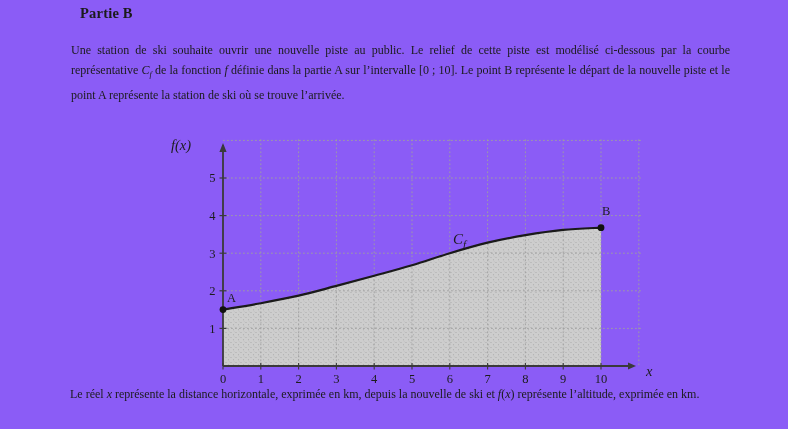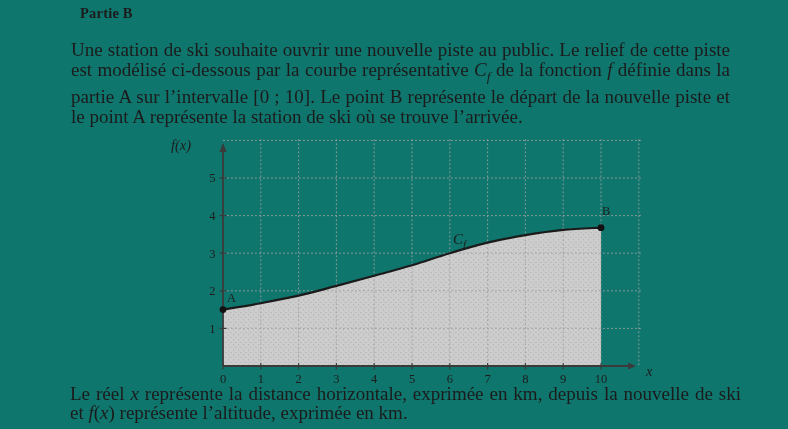--- a/index.html
+++ b/index.html
@@ -1,31 +1,31 @@
 <!DOCTYPE html>
 <html><head>
 <meta charset="utf-8">
 <style>
   html,body{margin:0;padding:0;background:#ffffff;}
   .page{
     position:relative;
     width:788px;height:429px;
-    background:#0f766e;
+    background:#8b5cf6;
     font-family:"Liberation Serif", serif;
     color:#1b1b1b;
     overflow:hidden;
   }
   .heading{
     position:absolute;left:80px;top:5px;margin:0;
     font-size:14.5px;font-weight:bold;letter-spacing:.2px;
   }
   .para{
     position:absolute;margin:0;
     text-align:justify;
-    font-size:19px;
+    font-size:12px;
   }
   .para-intro{left:71px;top:40px;width:659px;line-height:20px;}
   .para-footer{left:70px;top:385px;width:671px;line-height:18.5px;}
   .chart-figure{position:absolute;left:165px;top:131px;margin:0;}
   sub{font-size:.7em;}
 </style>
 </head>
 <body>
 
 <div class="page">

